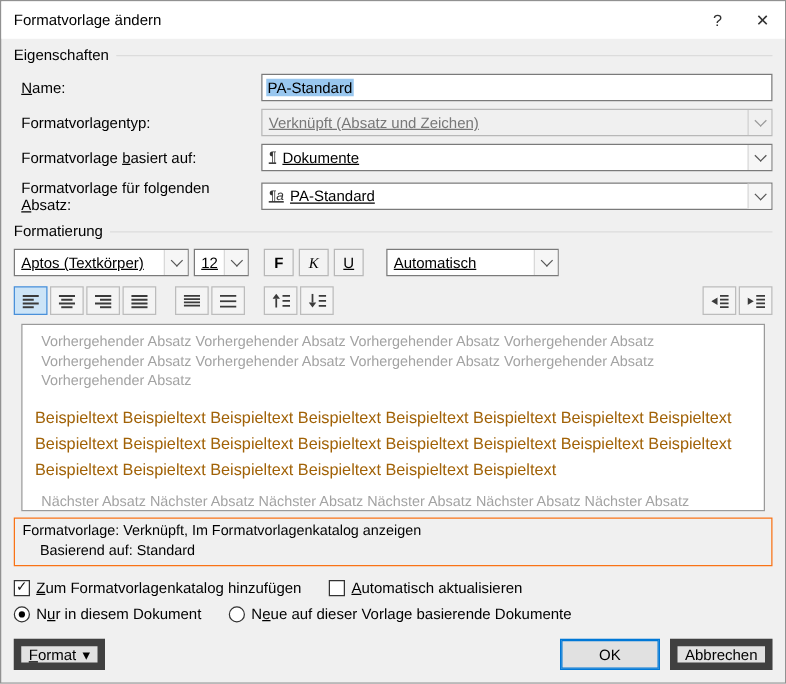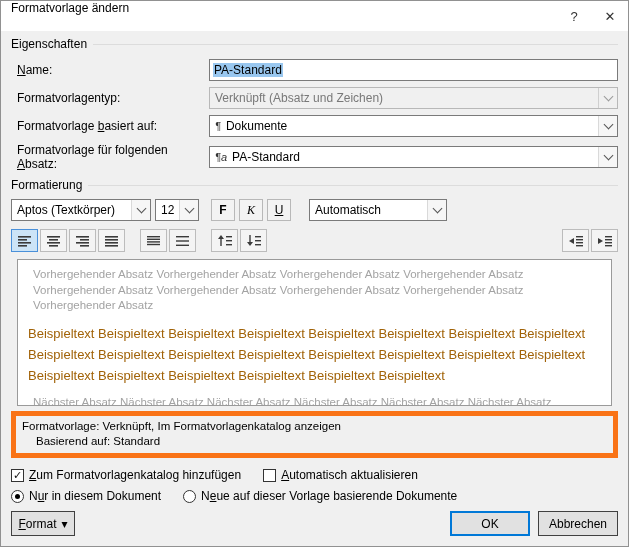--- a/index.html
+++ b/index.html
@@ -2,40 +2,40 @@
 <html><head>
 <meta charset="utf-8">
 <style>
   html,body{margin:0;padding:0;background:#e8e8e8;}
   *{box-sizing:border-box;}
   .dialog{width:629px;height:547px;background:#f0f0f0;border:1px solid #919191;
     font-family:"Liberation Sans",sans-serif;font-size:12px;color:#000;
     display:flex;flex-direction:column;overflow:hidden;}
 
   
-  .titlebar{height:30px;background:#ffffff;display:flex;align-items:flex-start;flex:0 0 auto;}
+  .titlebar{height:30px;background:#ffffff;display:flex;align-items:center;flex:0 0 auto;}
   .title{padding-left:10px;}
   .tb-btns{margin-left:auto;display:flex;height:100%;}
   .tb-btn{width:36px;height:100%;border:none;background:transparent;font-size:13px;color:#333;
     display:flex;align-items:center;justify-content:center;font-family:inherit;cursor:default;}
 
   .content{padding:2px 10px 10px;display:flex;flex-direction:column;flex:1;min-height:0;}
 
   .section{display:flex;align-items:center;margin:4px 0 5px;}
   .section > span{margin-right:6px;}
   .section::after{content:"";flex:1;border-top:1px solid #dcdcdc;}
 
   .prow{display:grid;grid-template-columns:198px 1fr;align-items:center;margin:3px 0;}
   .plabel{padding-left:6px;}
   u{text-decoration:underline;}
 
   .text-input{height:22px;background:#fff;border:1px solid #7a7a7a;display:flex;align-items:center;padding:0 3px;}
   .sel{background:#99c7ef;padding:0 1px;}
 
-  .combo{height:22px;background:#fff;border:1px solid #7a7a7a;display:flex;align-items:center;}
+  .combo{height:22px;background:#fff;border:1px solid #7a7a7a;display:flex;align-items:center;text-decoration:underline;}
   .combo-val{flex:1;padding:0 5px;white-space:nowrap;overflow:hidden;}
   .combo-btn{width:19px;align-self:stretch;background:#f6f6f6;border-left:1px solid #d9d9d9;
     display:flex;align-items:center;justify-content:center;}
   .chev{width:7px;height:7px;border-right:1.6px solid #555;border-bottom:1.6px solid #555;
     transform:rotate(45deg);margin-top:-3px;}
   .combo.disabled{background:#f0f0f0;border-color:#b8b8b8;color:#787878;}
   .combo.disabled .combo-btn{background:#f0f0f0;border-left-color:#cfcfcf;}
   .combo.disabled .chev{border-color:#9a9a9a;}
   .style-icon{padding-left:5px;color:#333;font-size:11px;font-style:italic;}
 
@@ -54,32 +54,32 @@
     align-items:center;justify-content:center;padding:0;}
   .tool-btn.selected{background:#cce4f7;border-color:#4a90d9;}
   .tool-btn svg{fill:#3b3b3b;}
   .tgap{width:11px;}
   .push{margin-left:auto;}
 
   .preview{border:1px solid #9a9a9a;background:#fff;margin:0 6px;padding:4px 10px;height:150px;overflow:hidden;}
   .p-prev,.p-next{color:#a3a3a3;font-size:11.5px;line-height:1.35;margin:3px 5px;}
   .p-sample{color:#a16207;font-size:13px;line-height:1.62;margin:9px 0;}
 
-  .desc{border:5px solid #f97316;margin-top:5px;padding:3px 6px;font-size:11.5px;line-height:1.35;}
+  .desc{border:1px solid #f97316;margin-top:5px;padding:3px 6px;font-size:11.5px;line-height:1.35;}
   .desc .l2{padding-left:14px;}
 
   .opt-row{display:flex;align-items:center;gap:22px;margin-top:10px;}
   .opt{display:flex;align-items:center;gap:5px;}
   .checkbox{width:13px;height:13px;border:1px solid #333;background:#fff;display:flex;
     align-items:center;justify-content:center;font-size:11px;line-height:1;color:#111;}
   .radio{width:13px;height:13px;border:1px solid #333;border-radius:50%;background:#fff;position:relative;}
   .radio.selected::after{content:"";position:absolute;inset:3px;background:#000;border-radius:50%;}
 
   .footer{margin-top:auto;display:flex;align-items:center;padding-top:8px;}
-  .btn{height:25px;min-width:80px;border:1px solid #404040;background:#e1e1e1;font-size:12px;
+  .btn{height:25px;min-width:80px;border:6px solid #404040;background:#e1e1e1;font-size:12px;
     font-family:inherit;display:flex;align-items:center;justify-content:center;cursor:default;}
   .format-btn{min-width:64px;gap:5px;}
   .ok{margin-left:auto;border:1px solid #0078d7;box-shadow:inset 0 0 0 1px #0078d7;}
   .cancel{margin-left:8px;}
 </style>
 </head>
 <body>
 
 <div class="dialog">
 

